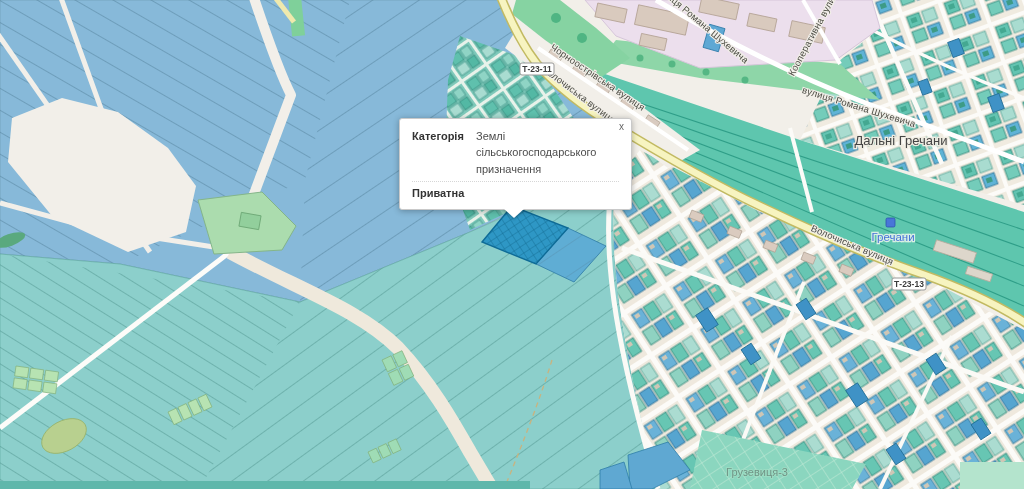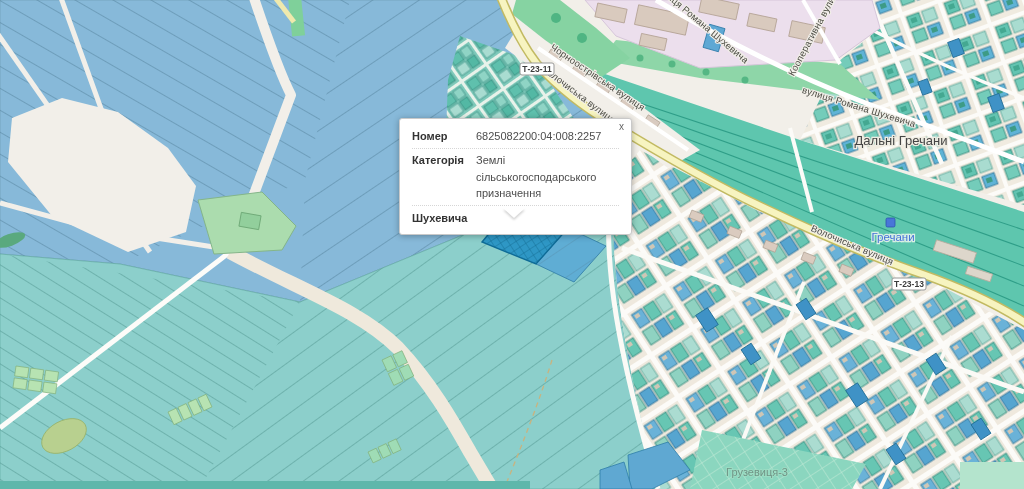--- a/index.html
+++ b/index.html
@@ -291,25 +291,21 @@
     <g>
       <rect x="892" y="278" width="34" height="12" rx="2" fill="#fff" stroke="#999" stroke-width="1"></rect>
       <text class="shield-text" x="909" y="287">Т-23-13</text>
     </g>
   </g>
 </svg>
 
 <div class="popup">
   <div class="popup-close">x</div>
   <div class="popup-row">
-    <div class="popup-label">Номер</div>
-    <div class="popup-value">6825082200:04:008:2257</div>
-  </div>
-  <div class="popup-row">
     <div class="popup-label">Категорія</div>
     <div class="popup-value">Землі сільськогосподарського призначення</div>
   </div>
   <div class="popup-row">
-    <div class="popup-label">Шухевича</div>
+    <div class="popup-label">Приватна</div>
   </div>
 </div>
 <div class="popup-arrow"></div>
 </div>
 
 </body></html>

